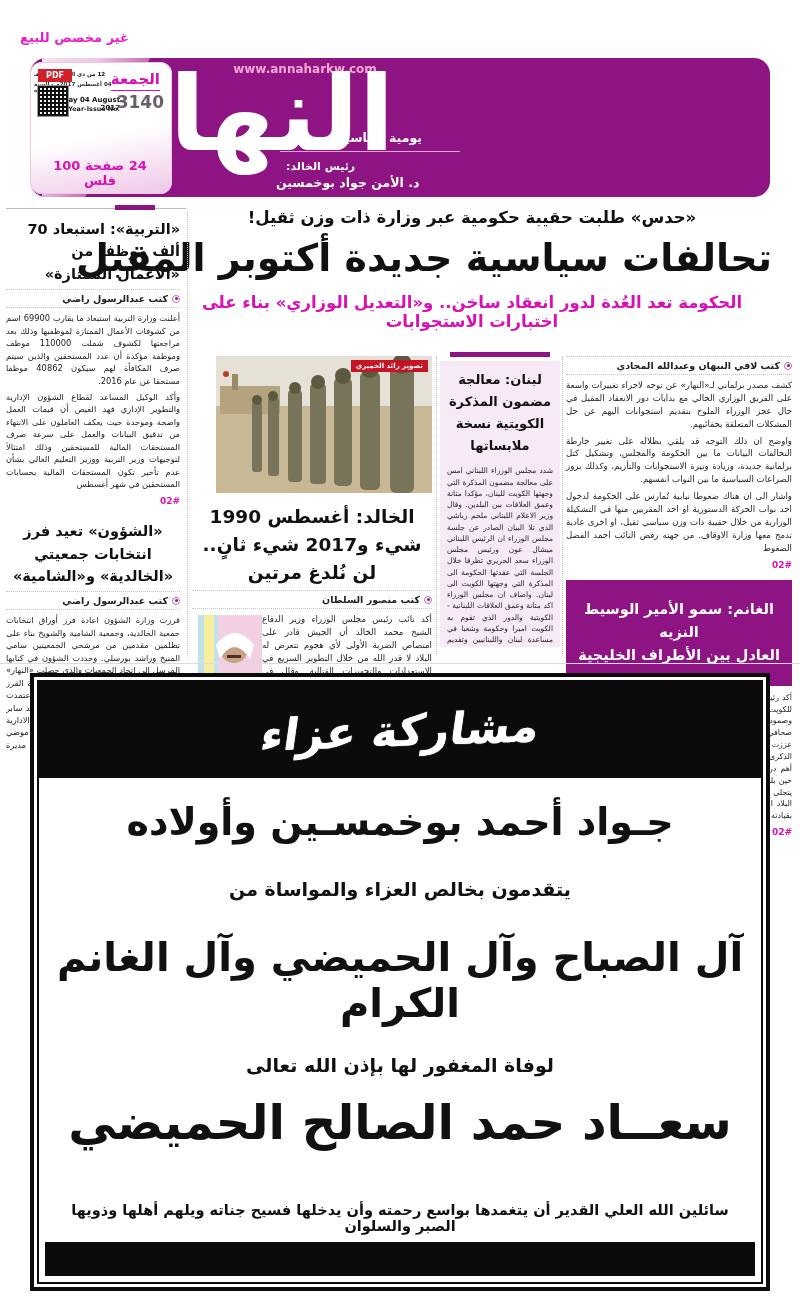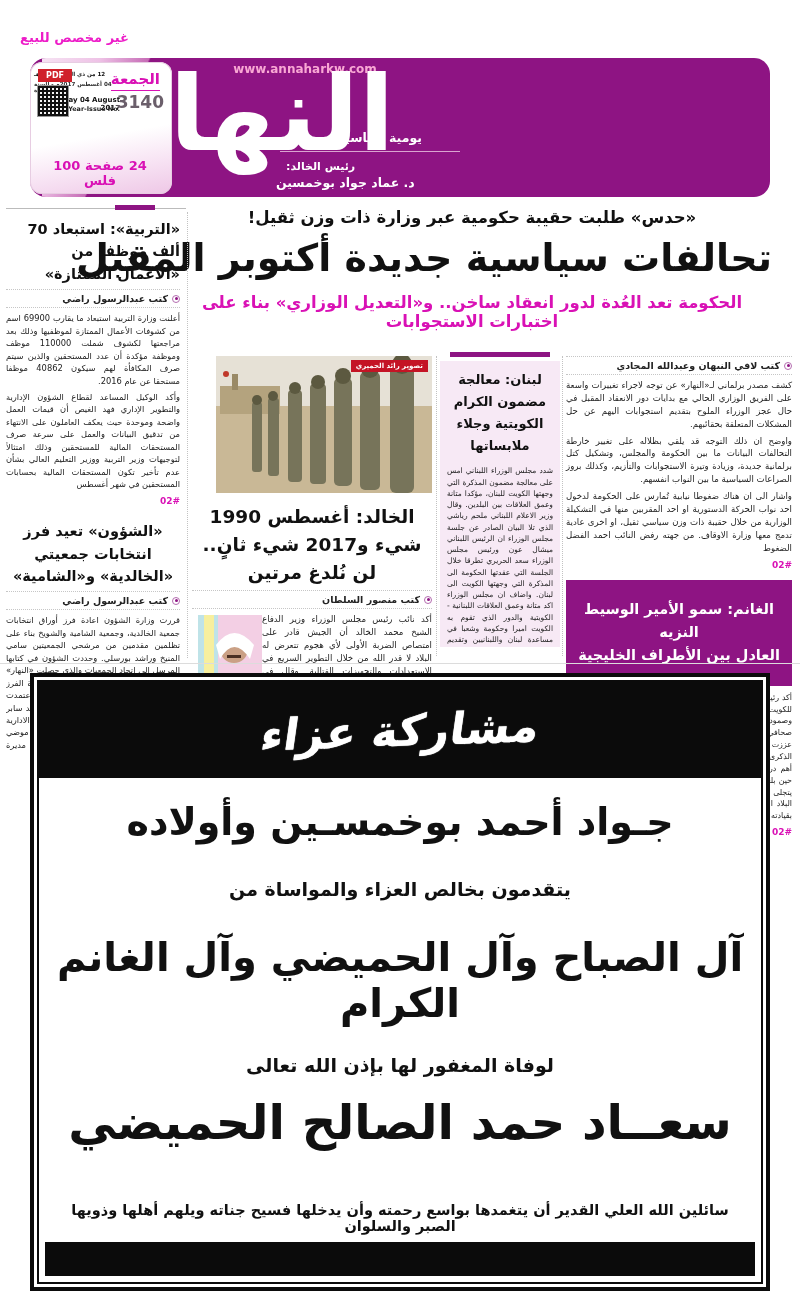--- a/index.html
+++ b/index.html
@@ -130,21 +130,21 @@
     <div class="mh-curl"></div>
     <div class="mh-url">www.annaharkw.com</div>
     <div class="mh-logo">النهار</div>
     <svg class="mh-logo-icon" viewBox="0 0 48 64">
       <polygon points="24,2 46,32 24,62 2,32" fill="#ffffff"></polygon>
       <polygon points="24,10 40,32 24,54" fill="#f0a32a"></polygon>
       <polygon points="24,10 12,32 24,54" fill="#d8d8d8"></polygon>
     </svg>
     <div class="mh-tagline">يومية سياسية مستقلة</div>
     <div class="mh-editor-label">رئيس الخالد:</div>
-    <div class="mh-editor-name">د. عماد جواد بوخمسين</div>
+    <div class="mh-editor-name">د. الأمن جواد بوخمسين</div>
   </div>
 
   <div class="card">
     <div class="ic-day">الجمعة</div>
     <div class="ic-hijri">12 من ذي القعدة 1438هـ</div>
     <div class="ic-greg">04 أغسطس 2017م - السنة العاشرة</div>
     <div class="ic-en1">Friday 04 August 2017</div>
     <div class="ic-en2">10th Year-Issue No.</div>
     <div class="ic-issue">3140</div>
     <div class="pdf-badge">PDF</div>
@@ -231,21 +231,21 @@
       <div class="body-text" style="font-size:8.6px;">
         <p>أكد نائب رئيس مجلس الوزراء وزير الدفاع الشيخ محمد الخالد أن الجيش قادر على امتصاص الضربة الأولى لأي هجوم تتعرض له البلاد لا قدر الله من خلال التطوير السريع في الاستعدادات والتجهيزات القتالية. وقال في تصريح للصحافيين عقب زيارته أول من أمس الموقع الإداري لميدان الأديرع: بمناسبة مرور</p>
         <span class="pageref">02#</span>
       </div>
     </div>
   </div>
 
   <div class="col-leb">
     <div class="leb-bar"></div>
     <div class="leb-box">
-      <div class="leb-h">لبنان: معالجة مضمون الكرام الكويتية وجلاء ملابساتها</div>
+      <div class="leb-h">لبنان: معالجة مضمون المذكرة الكويتية نسخة ملابساتها</div>
       <div class="body-text">
         <p>شدد مجلس الوزراء اللبناني امس على معالجة مضمون المذكرة التي وجهتها الكويت للبنان، مؤكدا متانة وعمق العلاقات بين البلدين. وقال وزير الاعلام اللبناني ملحم رياشي الذي تلا البيان الصادر عن جلسة مجلس الوزراء ان الرئيس اللبناني ميشال عون ورئيس مجلس الوزراء سعد الحريري تطرقا خلال الجلسة التي عقدتها الحكومة الى المذكرة التي وجهتها الكويت الى لبنان. واضاف ان مجلس الوزراء اكد متانة وعمق العلاقات اللبنانية - الكويتية والدور الذي تقوم به الكويت اميرا وحكومة وشعبا في مساعدة لبنان واللبنانيين وتقديم الدعم لاسيما الظروف الصعبة التي كان يمر بها لبنان. وشدد مجلس الوزراء على معالجة مضمون هذه المذكرة وجلاء ملابساتها والمعطيات المتعلقة بها كافة وذلك انطلاقا من الحرص على مصلحة البلدين والشعبين.</p>
       </div>
     </div>
   </div>
 
   <div class="col-lead">
     <div class="byline">
       <span class="bullet"></span>
       <span>كتب لافي النبهان وعبدالله المجادي</span>

